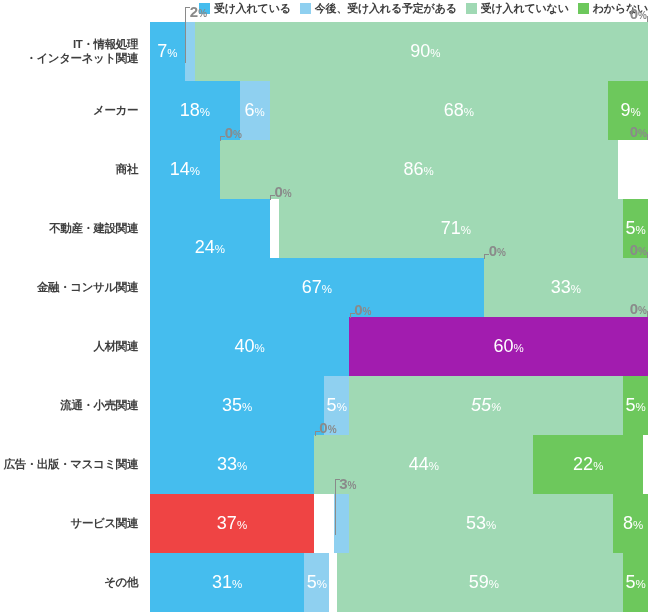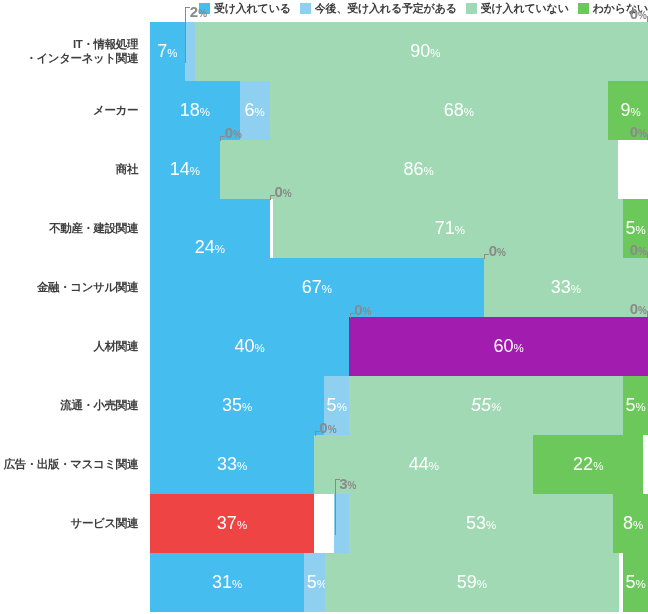--- a/index.html
+++ b/index.html
@@ -143,21 +143,21 @@
       <div class="row" style="top: 199px;">
         <div class="cat">
           <span>不動産・建設関連</span>
         </div>
         <div class="bars">
           <div class="seg" style="left: 0px; width: 119.52px; background: rgb(69, 189, 238); align-items: flex-end;">
             <span class="val"><span>24</span><span class="pc">%</span></span>
           </div>
           <span class="outlab" style="left: 124.52px; top: -15px;"><span>0</span><span class="pc">%</span></span>
           <span class="leader" style="left: 120.02px; top: -4px; width: 4px; height: 4px;"></span>
-          <div class="seg" style="left: 123px; width: 353.58px; background: rgb(160, 217, 180);">
+          <div class="seg" style="left: 129px; width: 353.58px; background: rgb(160, 217, 180);">
             <span class="val"><span>71</span><span class="pc">%</span></span>
           </div>
           <div class="seg" style="left: 473.1px; width: 24.9px; background: rgb(109, 200, 92);">
             <span class="val"><span>5</span><span class="pc">%</span></span>
           </div>
         </div>
       </div>
       <div class="row" style="top: 258px;">
         <div class="cat">
           <span>金融・コンサル関連</span>
@@ -242,28 +242,31 @@
           <span class="leader" style="left: 184.76px; top: -15px; width: 4px; height: 55px;"></span>
           <div class="seg" style="left: 199.2px; width: 263.94px; background: rgb(160, 217, 180);">
             <span class="val"><span>53</span><span class="pc">%</span></span>
           </div>
           <div class="seg" style="left: 463.14px; width: 39.84px; background: rgb(109, 200, 92);">
             <span class="val"><span>8</span><span class="pc">%</span></span>
           </div>
         </div>
       </div>
       <div class="row" style="top: 553px;">
+        <div class="cat">
+          <span>その他</span>
+        </div>
         <div class="bars">
           <div class="seg" style="left: 0px; width: 154.38px; background: rgb(69, 189, 238);">
             <span class="val"><span>31</span><span class="pc">%</span></span>
           </div>
           <div class="seg" style="left: 154.38px; width: 24.9px; background: rgb(143, 208, 240);">
             <span class="val"><span>5</span><span class="pc">%</span></span>
           </div>
-          <div class="seg" style="left: 175px; width: 293.82px; background: rgb(160, 217, 180);">
+          <div class="seg" style="left: 187px; width: 293.82px; background: rgb(160, 217, 180);">
             <span class="val"><span>59</span><span class="pc">%</span></span>
           </div>
           <div class="seg" style="left: 473.1px; width: 24.9px; background: rgb(109, 200, 92);">
             <span class="val"><span>5</span><span class="pc">%</span></span>
           </div>
         </div>
       </div>
     </div>
 </div>
 

